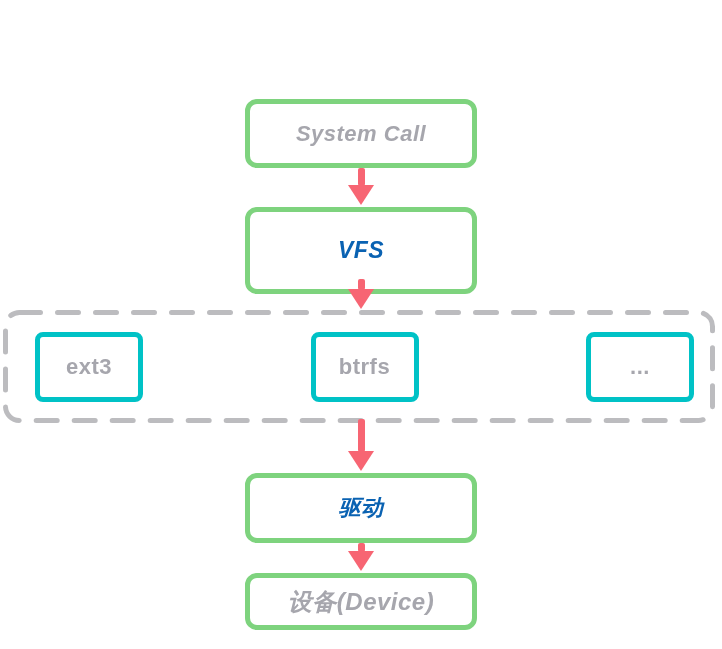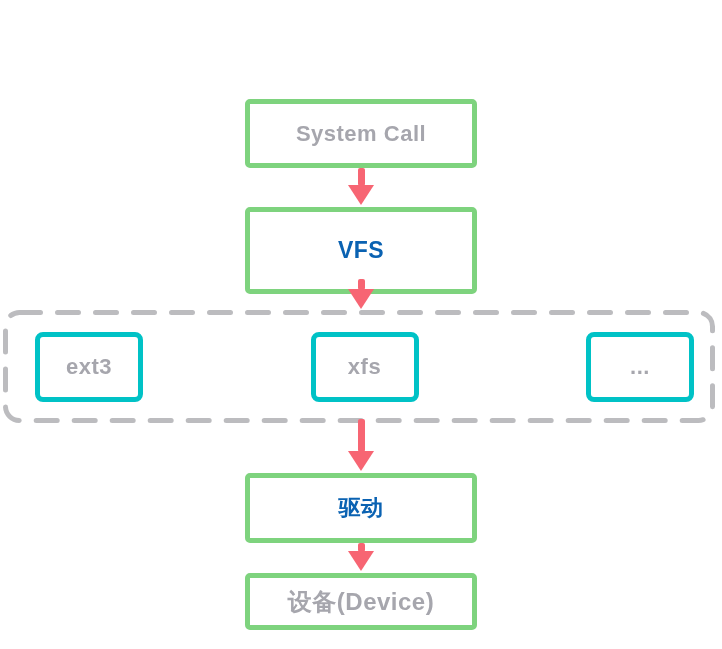--- a/index.html
+++ b/index.html
@@ -22,26 +22,27 @@
     overflow: hidden;
   }
 
   
   .gbox {
     position: absolute;
     left: 245px;
     width: 232px;
     background: #fff;
     border: 5px solid var(--green-border);
-    border-radius: 5px;
+    border-radius: 12px;
     display: flex;
     align-items: center;
     justify-content: center;
     font-weight: 700;
     letter-spacing: 0.5px;
+    font-style: italic;
   }
   #node-system-call { top: 99px;  height: 69px; color: var(--gray-text); font-size: 22px; }
   #node-vfs         { top: 207px; height: 87px; color: var(--blue-text); font-size: 23px; }
   #node-driver      { top: 473px; height: 70px; color: var(--blue-text); font-size: 22px; }
   #node-device      { top: 573px; height: 57px; color: var(--gray-text); font-size: 24px; }
 
   
   .arrow {
     position: absolute;
     left: 361px;
@@ -116,21 +117,21 @@
 
   <div id="fs-group">
     <svg width="712" height="113" viewBox="0 0 712 113">
       <rect x="2.5" y="2.5" width="707" height="108" rx="14" fill="none" style="stroke: var(--dash-gray, #bcbcbf);" stroke-width="5" stroke-dasharray="21 17" stroke-linecap="round"></rect>
     </svg>
     <div id="fs-row">
       <div class="fsbox">
         <span>ext3</span>
       </div>
       <div class="fsbox">
-        <span>xfs</span>
+        <span>btrfs</span>
       </div>
       <div class="fsbox">
         <span>...</span>
       </div>
     </div>
   </div>
 
   <div class="arrow" id="arrow-3">
     <div class="shaft"></div>
     <div class="head"></div>

